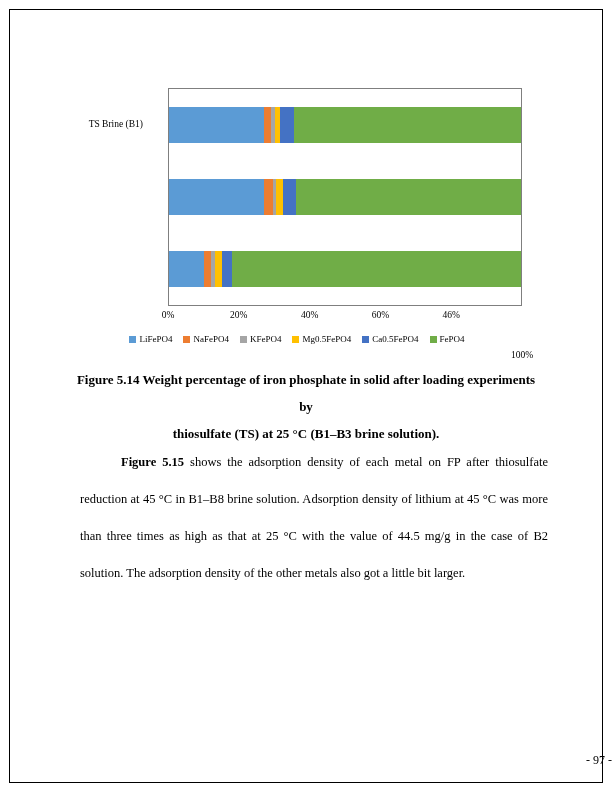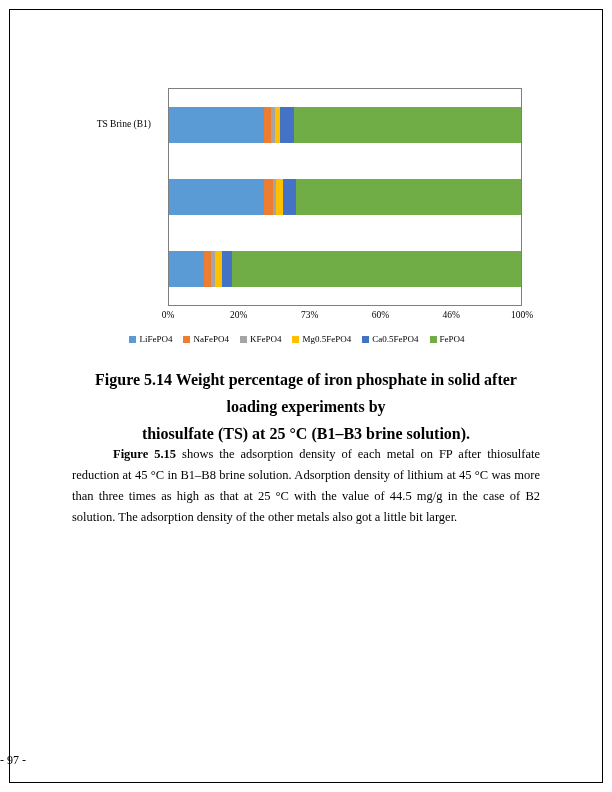--- a/index.html
+++ b/index.html
@@ -26,21 +26,21 @@
     width: 450px;
   }
   .chart-grid { display: flex; }
   .labels-col { width: 96px; }
   .cat-label {
     height: 72px;
     display: flex;
     align-items: center;
     justify-content: flex-end;
     text-align: right;
-    padding-right: 17px;
+    padding-right: 25px;
     font-size: 9.5px;
     line-height: 1.3;
     white-space: pre-line;
   }
   .plot {
     flex: 1;
     border: 1px solid #7f7f7f;
     background: #fff;
   }
   .bar-row { height: 72px; display: flex; align-items: center; }
@@ -73,43 +73,43 @@
   .swatch { width: 7px; height: 7px; display: inline-block; flex: 0 0 auto; }
 
   
   .caption {
     position: absolute;
     top: 366px;
     left: 72px;
     width: 468px;
     text-align: center;
     font-weight: bold;
-    font-size: 16px;
+    font-size: 13px;
   }
   .caption .cap-line { line-height: 27px; }
 
   
   .body-text {
     position: absolute;
     top: 444px;
-    left: 72px;
+    left: 80px;
     width: 468px;
     font-size: 12.5px;
-    line-height: 21px;
+    line-height: 37px;
     text-align: justify;
   }
   .indent { display: inline-block; width: 41px; }
 
   
   .page-num {
     position: absolute;
     bottom: 24px;
     left: 0;
     width: 100%;
-    text-align: left;
+    text-align: right;
     font-size: 12px;
   }
 </style>
 </head>
 <body>
 
 <div class="page-border"></div>
 
 <div class="chart-wrap">
   <div class="chart-grid">
@@ -145,24 +145,24 @@
             <div class="seg" style="width: 2%; background: rgb(255, 192, 0);"></div>
             <div class="seg" style="width: 3%; background: rgb(68, 114, 196);"></div>
             <div class="seg" style="width: 82%; background: rgb(112, 173, 71);"></div>
           </div>
         </div>
       </div>
   </div>
   <div class="axis-ticks">
       <span class="tick" style="left: 0%;">0%</span>
       <span class="tick" style="left: 20%; text-align: center;">20%</span>
-      <span class="tick" style="left: 40%;">73%</span>
+      <span class="tick" style="left: 40%;">40%</span>
       <span class="tick" style="left: 60%;">60%</span>
       <span class="tick" style="left: 80%;">46%</span>
-      <span class="tick" style="left: 100%;">100%</span>
+      <span class="tick" style="left: 100%; margin-top: 40px;">100%</span>
     </div>
   <div class="legend">
       <span class="legend-item">
         <span class="swatch" style="background: rgb(91, 155, 213);"></span>
         <span>LiFePO4</span>
       </span>
       <span class="legend-item">
         <span class="swatch" style="background: rgb(237, 125, 49);"></span>
         <span>NaFePO4</span>
       </span>

